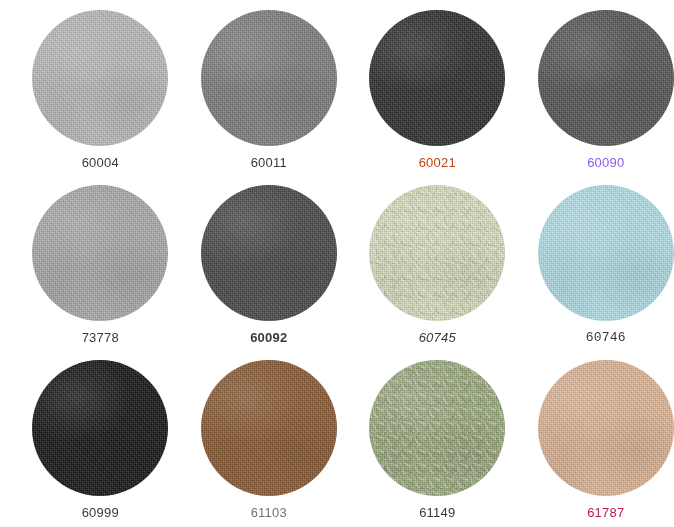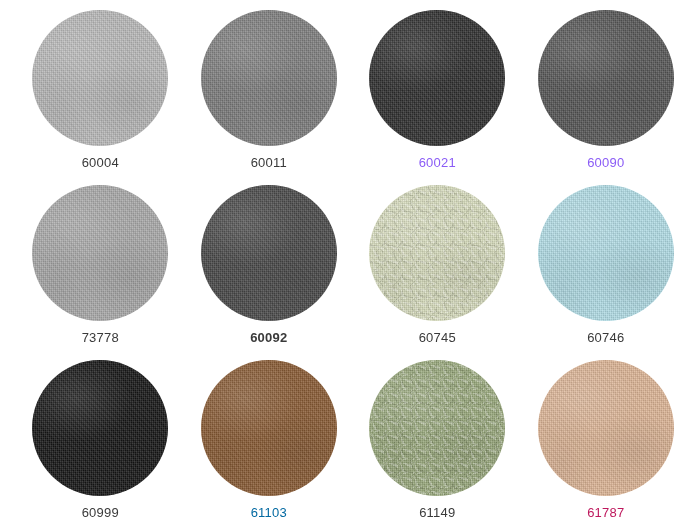--- a/index.html
+++ b/index.html
@@ -130,21 +130,21 @@
       </div>
       <div class="swatch-label" style="color: rgb(58, 58, 58);">60011</div>
     </div>
     <div class="swatch-cell">
       <div class="swatch-disc-wrap">
         <div class="swatch-disc" title="60021" style="background-color: rgb(48, 48, 48);">
           <div class="slub"></div>
           <div class="weave"></div>
         </div>
       </div>
-      <div class="swatch-label" style="color: #8b5cf6;">60021</div>
+      <div class="swatch-label" style="color: #c2410c;">60021</div>
     </div>
     <div class="swatch-cell">
       <div class="swatch-disc-wrap">
         <div class="swatch-disc" title="60090" style="background-color: rgb(87, 87, 87);">
           <div class="slub"></div>
           <div class="weave"></div>
         </div>
       </div>
       <div class="swatch-label" style="color: #8b5cf6;">60090</div>
     </div>
@@ -167,48 +167,48 @@
       <div class="swatch-label" style="color: rgb(58, 58, 58); font-weight: bold;">60092</div>
     </div>
     <div class="swatch-cell">
       <div class="swatch-disc-wrap">
         <div class="swatch-disc heather" title="60745" style="background-color: rgb(215, 220, 188);">
           <div class="slub"></div>
           <div class="fleck"></div>
           <div class="weave"></div>
         </div>
       </div>
-      <div class="swatch-label" style="color: rgb(58, 58, 58);">60745</div>
+      <div class="swatch-label" style="color: rgb(58, 58, 58); font-style: italic;">60745</div>
     </div>
     <div class="swatch-cell">
       <div class="swatch-disc-wrap">
         <div class="swatch-disc" title="60746" style="background-color: rgb(178, 221, 230);">
           <div class="slub"></div>
           <div class="weave"></div>
         </div>
       </div>
-      <div class="swatch-label" style="color: rgb(58, 58, 58);">60746</div>
+      <div class="swatch-label" style="color: rgb(58, 58, 58); font-family: Liberation Mono, monospace;">60746</div>
     </div>
     <div class="swatch-cell">
       <div class="swatch-disc-wrap">
         <div class="swatch-disc" title="60999" style="background-color: rgb(23, 23, 23);">
           <div class="slub"></div>
           <div class="weave"></div>
         </div>
       </div>
       <div class="swatch-label" style="color: rgb(58, 58, 58);">60999</div>
     </div>
     <div class="swatch-cell">
       <div class="swatch-disc-wrap">
         <div class="swatch-disc" title="61103" style="background-color: rgb(138, 92, 53);">
           <div class="slub"></div>
           <div class="weave"></div>
         </div>
       </div>
-      <div class="swatch-label" style="color: #0369a1;">61103</div>
+      <div class="swatch-label" style="color: #737373;">61103</div>
     </div>
     <div class="swatch-cell">
       <div class="swatch-disc-wrap">
         <div class="swatch-disc heather" title="61149" style="background-color: rgb(153, 169, 124);">
           <div class="slub"></div>
           <div class="fleck"></div>
           <div class="weave"></div>
         </div>
       </div>
       <div class="swatch-label" style="color: rgb(58, 58, 58);">61149</div>

